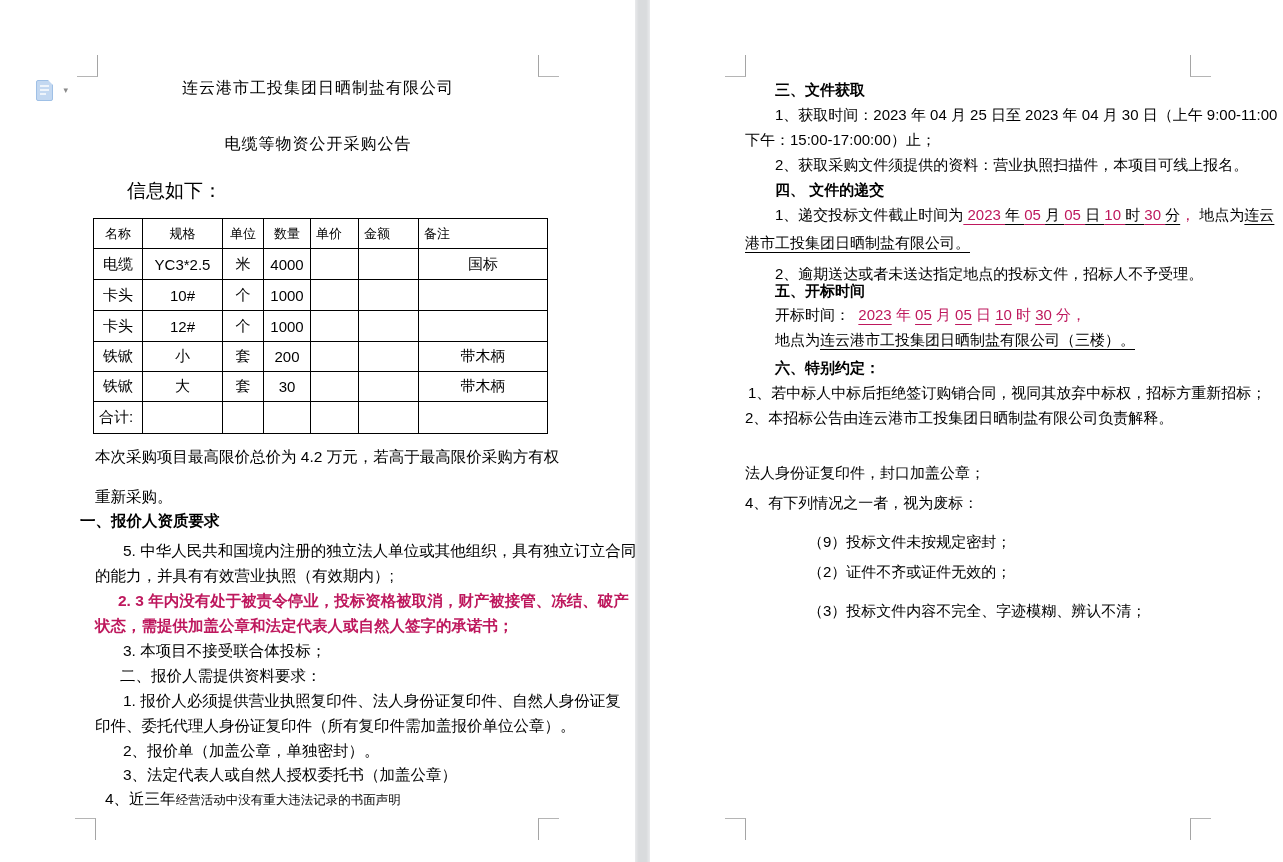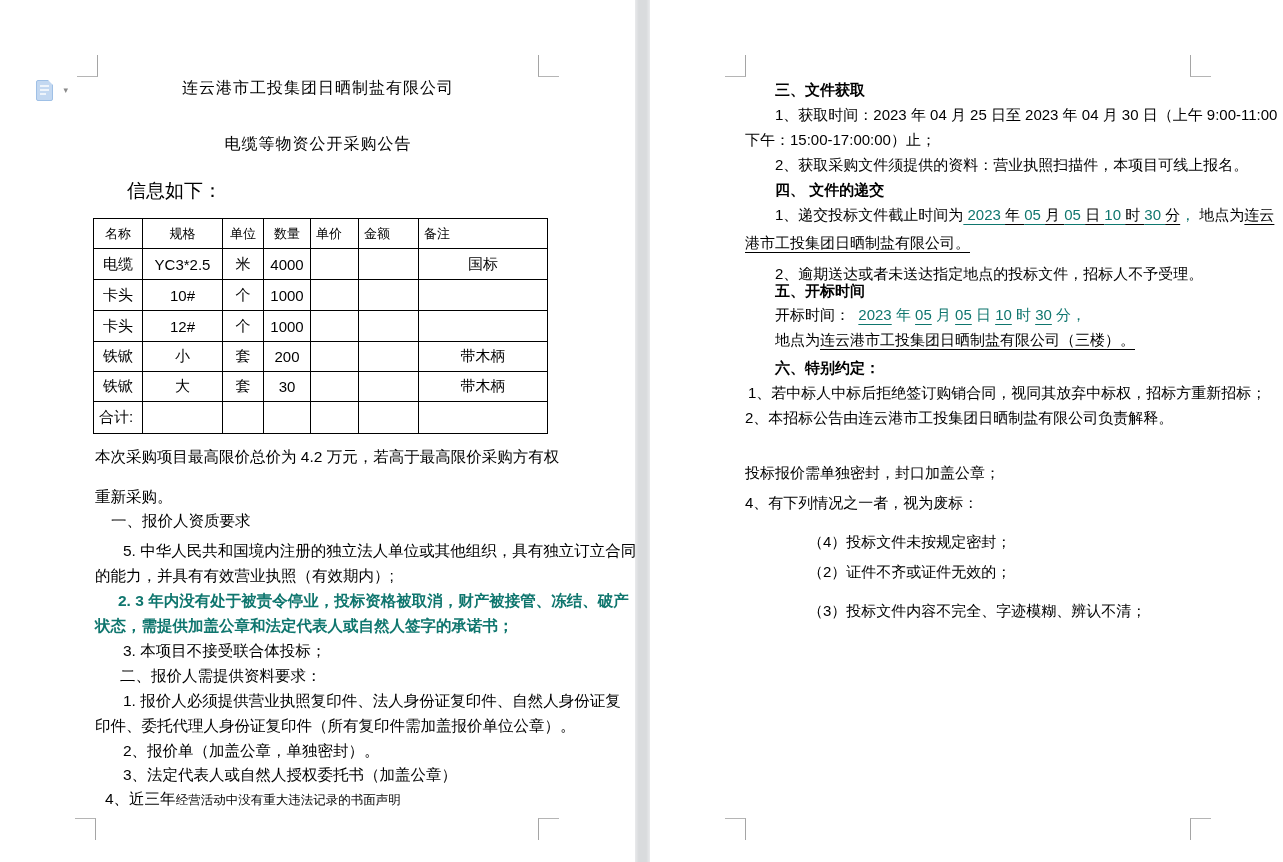--- a/index.html
+++ b/index.html
@@ -36,21 +36,21 @@
   table.doc{position:absolute;left:93px;top:218px;border-collapse:collapse;table-layout:fixed;border-radius:29px;}
   table.doc td,table.doc th{border:1px solid #000;font-weight:normal;
     text-align:center;vertical-align:middle;padding:0;overflow:hidden;white-space:pre;}
   table.doc th{font-size:13px;}
   table.doc td{font-size:15px;}
   table.doc th.al,table.doc td.al{text-align:left;padding-left:5px;}
   
   .pl{position:absolute;font-size:15.5px;line-height:20px;white-space:pre;}
   .rl{position:absolute;font-size:15px;line-height:20px;white-space:pre;}
   .bold{font-weight:bold;}
-  .red{color:#0f766e;text-align:right;}
+  .red{color:#be185d;text-align:right;}
   .u{text-decoration:underline;text-underline-offset:4px;}
   .small{font-size:12.5px;}
 </style>
 </head>
 <body>
 
 <div class="page page-left">
   <div class="mark tl" style="left:77px;top:55px;"></div>
   <div class="mark tr" style="left:538px;top:55px;"></div>
   <div class="mark bl" style="left:75px;top:818px;"></div>
@@ -142,21 +142,21 @@
       <td></td>
       <td></td>
       <td></td>
       <td></td>
     </tr>
   </tbody>
     </table>
 
   <div class="pl" style="top:447px;left:95px;">本次采购项目最高限价总价为 4.2 万元，若高于最高限价采购方有权</div>
   <div class="pl" style="top:487px;left:95px;">重新采购。</div>
-  <div class="pl" style="top:511px;left:111px;">一、报价人资质要求</div>
+  <div class="pl" style="top:511px;left:80px;font-weight:bold;">一、报价人资质要求</div>
   <div class="pl" style="top:541px;left:123px;">5. 中华人民共和国境内注册的独立法人单位或其他组织，具有独立订立合同</div>
   <div class="pl" style="top:566px;left:95px;">的能力，并具有有效营业执照（有效期内）;</div>
   <div class="pl red bold" style="top:591px;left:118px;">2. 3 年内没有处于被责令停业，投标资格被取消，财产被接管、冻结、破产</div>
   <div class="pl red bold" style="top:616px;left:95px;">状态，需提供加盖公章和法定代表人或自然人签字的承诺书；</div>
   <div class="pl" style="top:641px;left:123px;">3. 本项目不接受联合体投标；</div>
   <div class="pl" style="top:666px;left:120px;">二、报价人需提供资料要求：</div>
   <div class="pl" style="top:691px;left:123px;">1. 报价人必须提供营业执照复印件、法人身份证复印件、自然人身份证复</div>
   <div class="pl" style="top:716px;left:95px;">印件、委托代理人身份证复印件（所有复印件需加盖报价单位公章）。</div>
   <div class="pl" style="top:741px;left:123px;">2、报价单（加盖公章，单独密封）。</div>
   <div class="pl" style="top:765px;left:123px;">3、法定代表人或自然人授权委托书（加盖公章）</div>
@@ -183,18 +183,18 @@
   <div class="rl" style="top:264px;left:125px;">2、逾期送达或者未送达指定地点的投标文件，招标人不予受理。</div>
   <div class="rl bold" style="top:281px;left:125px;">五、开标时间</div>
 
   <div class="rl" style="top:305px;left:125px;"><span>开标时间：  </span><span class="red u">2023</span><span class="red"> 年 </span><span class="red u">05</span><span class="red"> 月 </span><span class="red u">05</span><span class="red"> 日 </span><span class="red u">10</span><span class="red"> 时 </span><span class="red u">30</span><span class="red"> 分，</span></div>
 
   <div class="rl" style="top:330px;left:125px;"><span>地点为</span><span class="u">连云港市工投集团日晒制盐有限公司（三楼）。</span></div>
 
   <div class="rl bold" style="top:358px;left:125px;">六、特别约定：</div>
   <div class="rl" style="top:383px;left:98px;">1、若中标人中标后拒绝签订购销合同，视同其放弃中标权，招标方重新招标；</div>
   <div class="rl" style="top:408px;left:95px;">2、本招标公告由连云港市工投集团日晒制盐有限公司负责解释。</div>
-  <div class="rl" style="top:463px;left:95px;">投标报价需单独密封，封口加盖公章；</div>
+  <div class="rl" style="top:463px;left:95px;">法人身份证复印件，封口加盖公章；</div>
   <div class="rl" style="top:493px;left:95px;">4、有下列情况之一者，视为废标：</div>
-  <div class="rl" style="top:532px;left:158px;">（4）投标文件未按规定密封；</div>
+  <div class="rl" style="top:532px;left:158px;">（9）投标文件未按规定密封；</div>
   <div class="rl" style="top:562px;left:158px;">（2）证件不齐或证件无效的；</div>
   <div class="rl" style="top:601px;left:158px;">（3）投标文件内容不完全、字迹模糊、辨认不清；</div>
 </div>
 
 </body></html>

